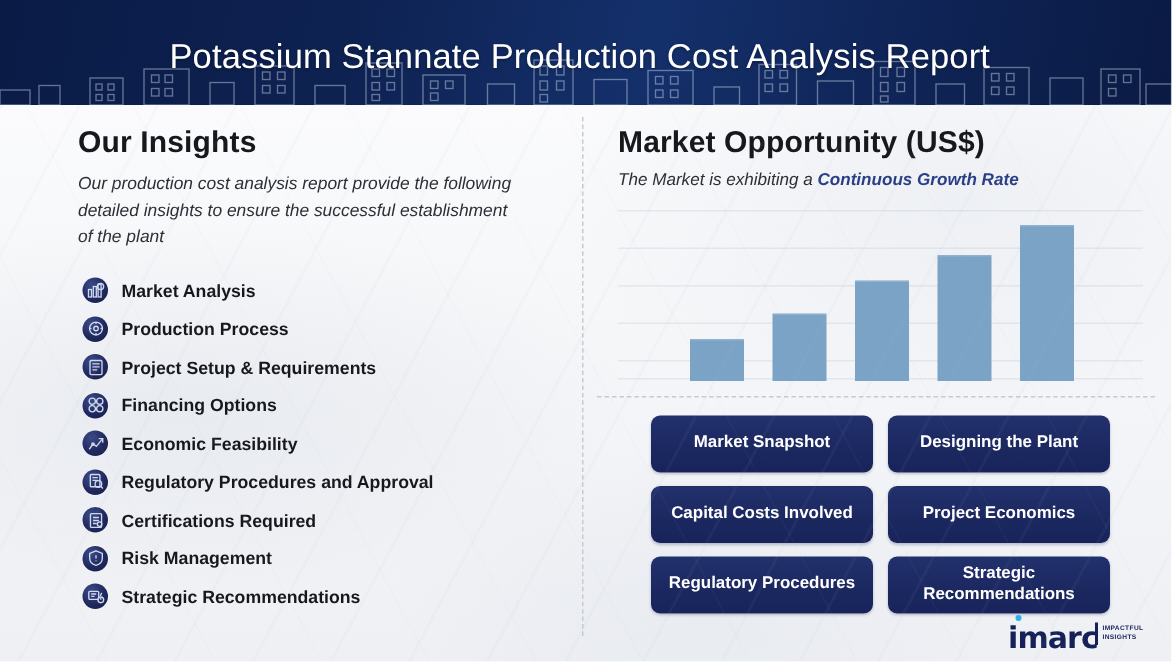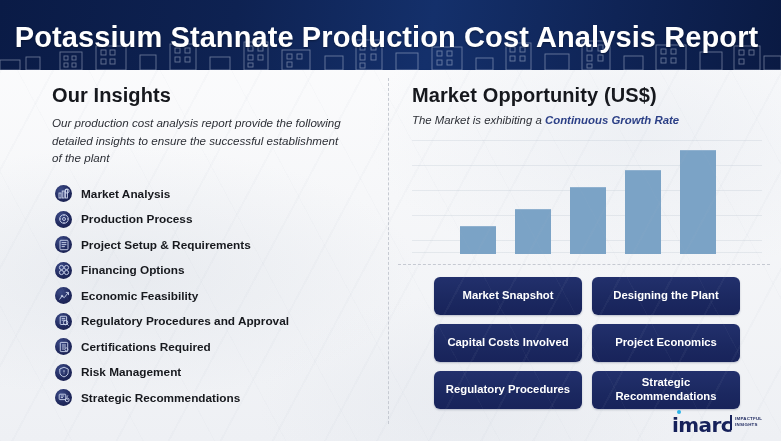--- a/index.html
+++ b/index.html
@@ -28,21 +28,21 @@
 
   
   .header{
     position:absolute;left:0;top:0;width:781px;height:70px;overflow:hidden;
     background:linear-gradient(100deg,#0a1b46 0%,#0e2252 30%,#14306b 55%,#0f2456 78%,#0a1a43 100%);
   }
   .skyline{position:absolute;left:0;bottom:0;width:781px;height:34px;opacity:.5;}
   .header-title{
     position:absolute;left:0;top:0;width:773px;height:70px;
     display:flex;align-items:center;justify-content:center;
-    color:#ffffff;font-size:29px;font-weight:bold;letter-spacing:.1px;
+    color:#ffffff;font-size:23px;font-weight:normal;letter-spacing:.1px;
     text-shadow:0 1px 2px rgba(0,0,0,.35);
     padding-top:4px;box-sizing:border-box;
   }
 
   
   .v-divider{
     position:absolute;left:388px;top:78px;width:0;height:346px;
     border-left:1.4px dashed #c6cad2;
   }
   .h-divider{

